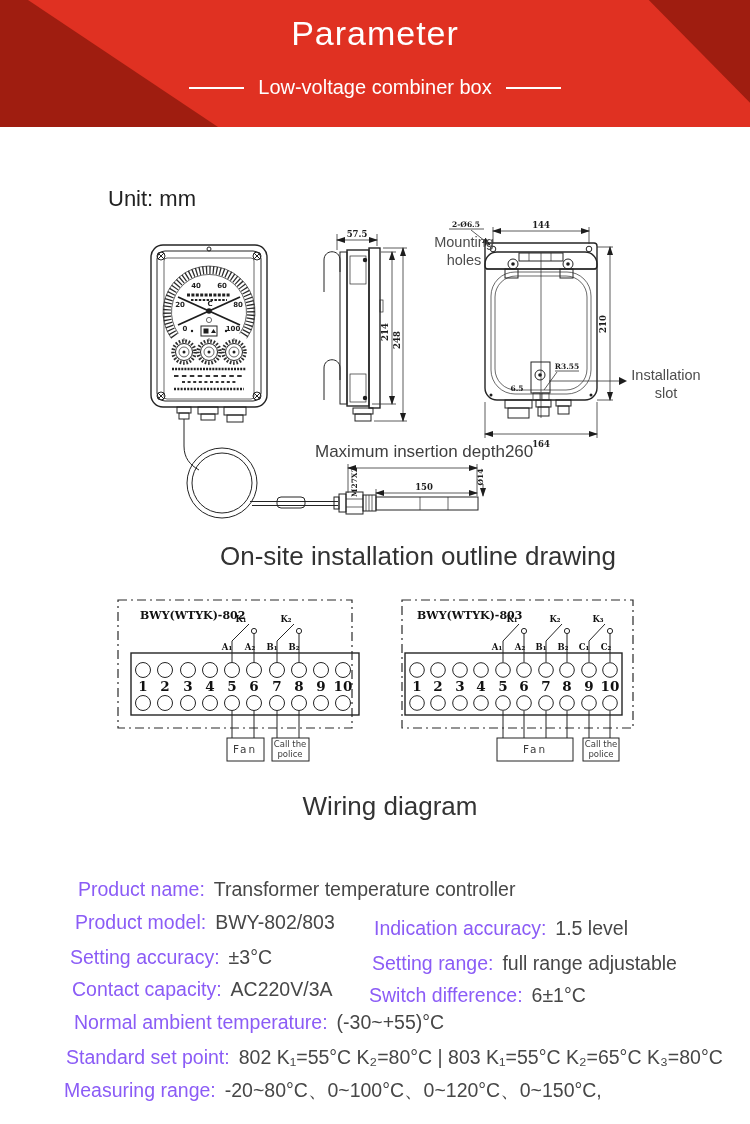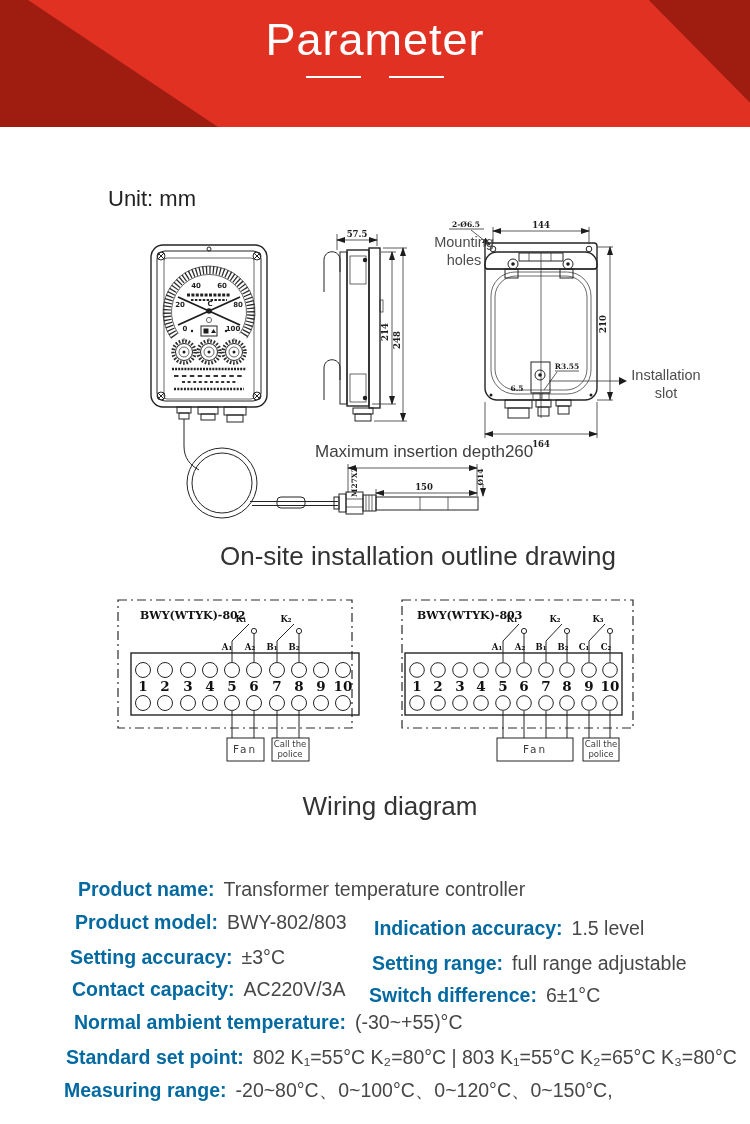--- a/index.html
+++ b/index.html
@@ -5,21 +5,21 @@
   html,body{margin:0;padding:0;background:#fff;}
   .page{position:relative;width:750px;height:1124px;background:#fff;overflow:hidden;
         font-family:"Liberation Sans","DejaVu Sans",sans-serif;}
   
   .header{position:absolute;left:0;top:0;width:750px;height:127px;background:var(--red,#e03122);}
   .tri-left{position:absolute;left:0;top:0;width:750px;height:127px;background:var(--dark,#9f1d10);
             clip-path:polygon(0 0,28px 0,218px 100%,0 100%);}
   .tri-right{position:absolute;left:0;top:0;width:750px;height:127px;background:var(--dark,#9f1d10);
              clip-path:polygon(86.5% 0,100% 0,100% 81%);}
   .header-title{position:absolute;left:0;top:14px;width:100%;text-align:center;color:#fff;
-                font-size:45px;font-weight:400;letter-spacing:1px;}
+                font-size:34px;font-weight:400;letter-spacing:1px;}
   .header-sub{position:absolute;left:0;top:76px;width:100%;display:flex;align-items:center;
               justify-content:center;color:#fff;font-size:20px;font-weight:300;}
   .sub-line{display:inline-block;width:55px;height:2px;background:#fff;margin:0 14px;}
   
   .unit-label{position:absolute;left:108px;top:186px;font-size:22px;color:#222;}
   .svg-abs{position:absolute;left:0;}
   .caption{position:absolute;width:750px;text-align:center;font-size:26px;color:#333;}
   .cap1{top:541px;padding-left:86px;box-sizing:border-box;}
   .cap2{top:791px;padding-left:30px;box-sizing:border-box;}
   
@@ -34,35 +34,36 @@
   .t-maxins{font:400 17px "Liberation Sans",sans-serif;fill:#3f3f3f;}
   .t-dial{font:700 7px "DejaVu Sans",sans-serif;fill:#1d1d1d;}
   .t-model{font:700 11px "DejaVu Serif","DejaVu Sans",serif;fill:#111;}
   .t-num{font:700 13.5px "DejaVu Serif","DejaVu Sans",serif;fill:#111;}
   .t-term{font:700 8.5px "DejaVu Serif","DejaVu Sans",serif;fill:#111;}
   .t-box{font:400 10.5px "DejaVu Sans",sans-serif;fill:#3c3c3c;letter-spacing:2px;}
   .t-box2{font:400 8.5px "DejaVu Sans",sans-serif;fill:#3c3c3c;}
   .dashdot{stroke:#2a2a2a;fill:none;stroke-width:1.2;stroke-dasharray:9 4 2 4;}
   
   .spec-row{position:absolute;width:750px;font-size:19.5px;white-space:nowrap;}
-  .spec-row .sl{font-weight:700;color:#0369a1;margin-right:9px;}
+  .spec-row .sl{font-weight:400;color:#8b5cf6;margin-right:9px;}
   .spec-row .sv{font-weight:400;color:#474747;}
   .pair2{position:absolute;top:0;margin-top:6px;}
 </style>
 </head>
 <body>
 
 <div class="page">
 
   <div class="header">
     <div class="tri-left"></div>
     <div class="tri-right"></div>
     <div class="header-title">Parameter</div>
     <div class="header-sub">
       <span class="sub-line"></span>
+      <span>Low-voltage combiner box</span>
       <span class="sub-line"></span>
     </div>
   </div>
 
   <div class="unit-label">Unit: mm</div>
 
   <svg class="svg-abs" style="top:215px" width="750" height="330" viewBox="0 215 750 330">
     <defs>
       <marker id="ar" markerWidth="9" markerHeight="8" refX="8" refY="3" orient="auto-start-reverse" markerUnits="userSpaceOnUse">
         <path d="M0,0L9,3L0,6z" fill="#1d1d1d"></path>

